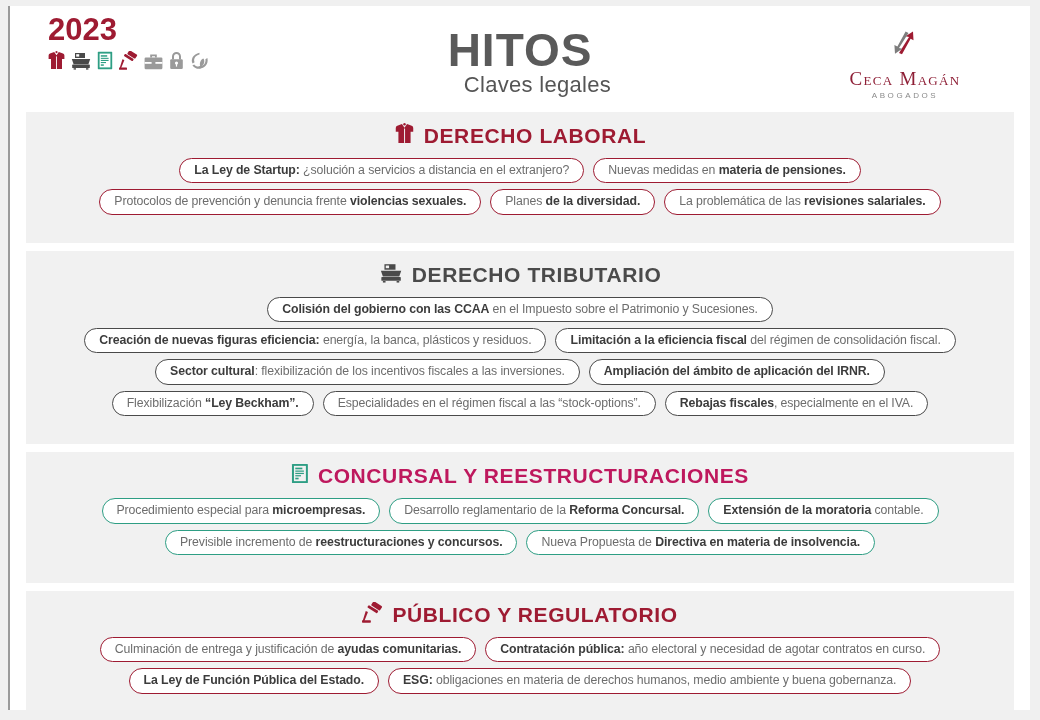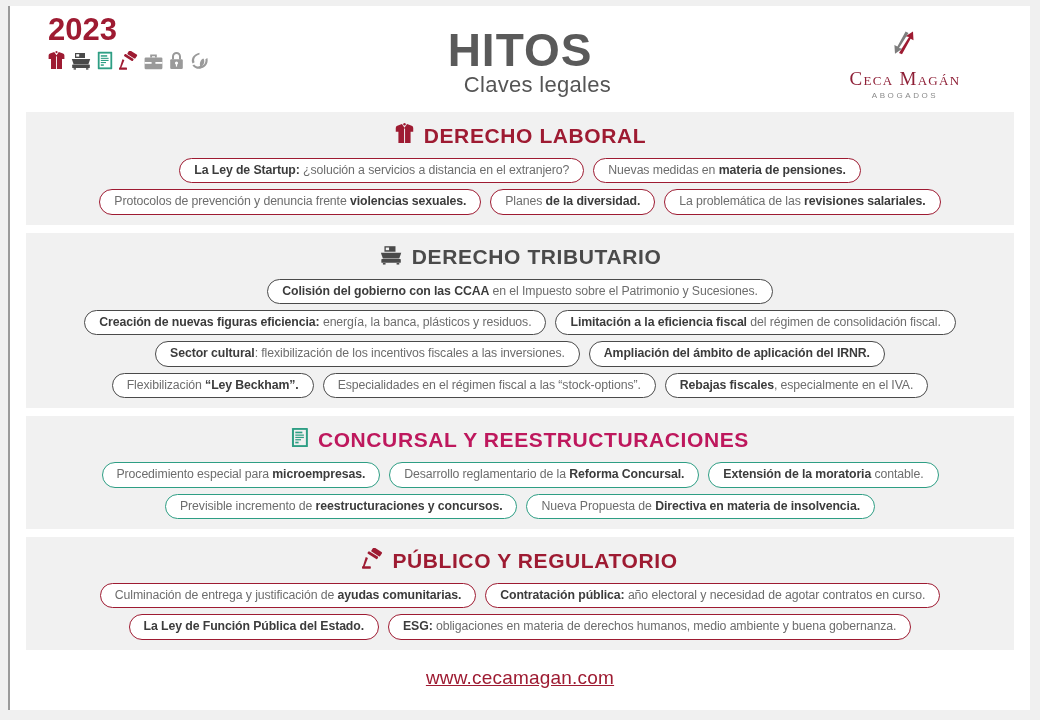--- a/index.html
+++ b/index.html
@@ -98,21 +98,21 @@
     font-size: 8px;
     color: #8a8a8a;
     letter-spacing: 2.6px;
     margin-top: 1px;
   }
 
   
   .section {
     background: #f1f1f1;
     margin: 0 16px 8px 16px;
-    padding: 8px 8px 10px 8px;
+    padding: 8px 8px 28px 8px;
     box-sizing: border-box;
   }
   .sec-title {
     display: flex;
     align-items: center;
     justify-content: center;
     gap: 9px;
     font-size: 21px;
     font-weight: bold;
     letter-spacing: 0.6px;

